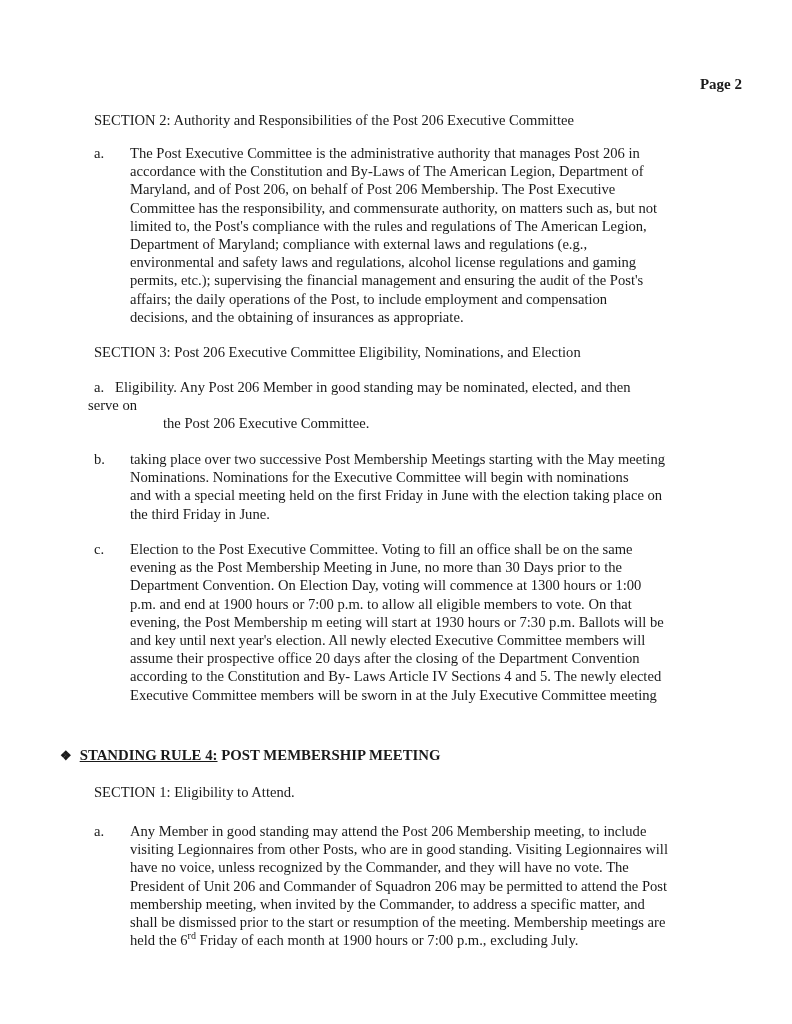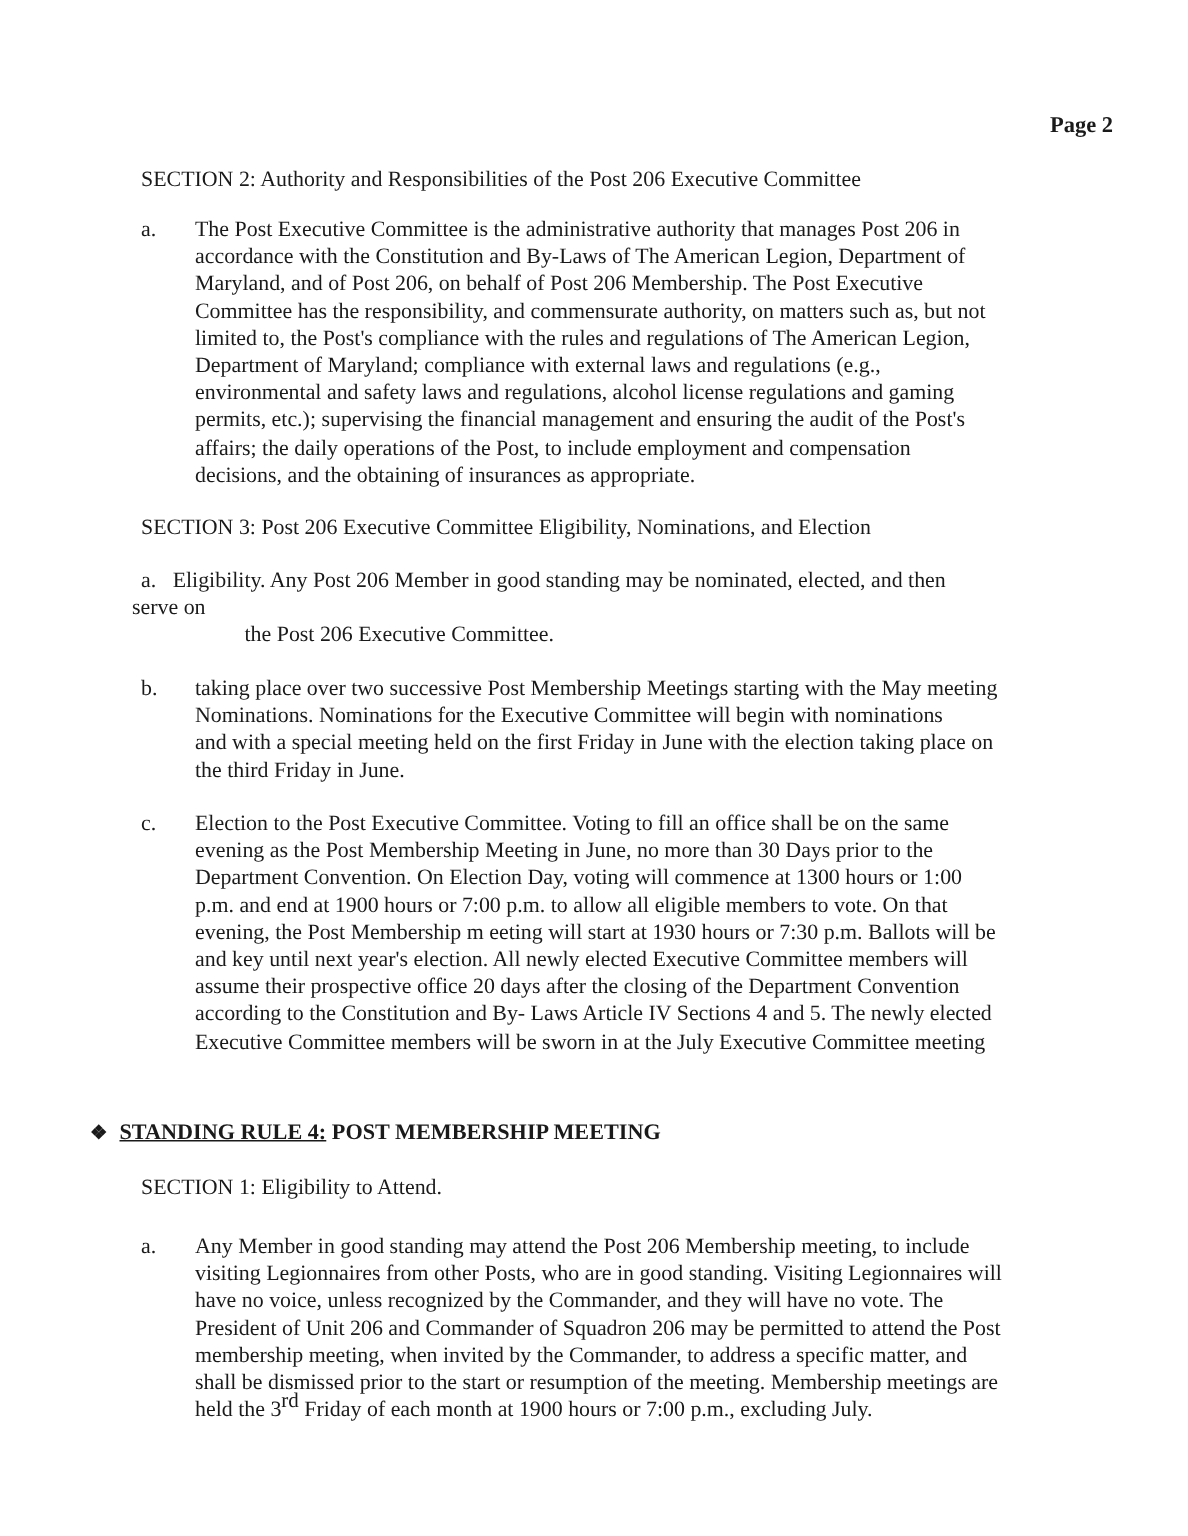--- a/index.html
+++ b/index.html
@@ -20,21 +20,21 @@
   }
   .para .label { position: absolute; left: 0; top: 0; }
   .para .body { margin-left: 36px; }
   .para b { font-weight: normal; }
   .line { display: block; white-space: nowrap; }
   .rule-heading {
     position: absolute; left: 60px; top: 747px; font-weight: bold; font-size: 14.8px; white-space: nowrap;
   }
   .rule-heading .bullet { margin-right: 8px; font-size: 13px; }
   .rule-heading .u { text-decoration: underline; }
-  sup { font-size: 14px; line-height: 0; font-family: Liberation Serif, serif; }
+  sup { font-size: 10px; line-height: 0; font-family: Liberation Serif, serif; }
 </style>
 </head>
 <body>
 
 <div class="page-number">Page 2</div>
 
 <div class="heading" style="left:94px; top:112px;">SECTION 2: Authority and Responsibilities of the Post 206 Executive Committee</div>
 
 <div class="para" style="left:94px; top:144px;">
   <span class="label">a.</span>
@@ -100,15 +100,15 @@
 
 <div class="para" style="left:94px; top:822px;">
   <span class="label">a.</span>
   <div class="body">
     <span class="line">Any Member in good standing may attend the Post 206 Membership meeting, to  include</span>
     <span class="line">visiting Legionnaires from other Posts, who are in good standing. Visiting Legionnaires will</span>
     <span class="line">have no voice, unless recognized by the Commander, and they will have no vote. The</span>
     <span class="line">President of Unit 206 and Commander of Squadron 206 may be permitted to attend the Post</span>
     <span class="line">membership meeting, when invited by the Commander, to address a specific matter, and</span>
     <span class="line">shall be dismissed prior to the start or resumption of the meeting. Membership meetings are</span>
-    <span class="line"><span>held the 3</span><sup>rd</sup><span> Friday of each month at 1900 hours or 7:00 p.m., excluding July.</span></span>
+    <span class="line"><span>held the 6</span><sup>rd</sup><span> Friday of each month at 1900 hours or 7:00 p.m., excluding July.</span></span>
   </div>
 </div>
 
 </body></html>

